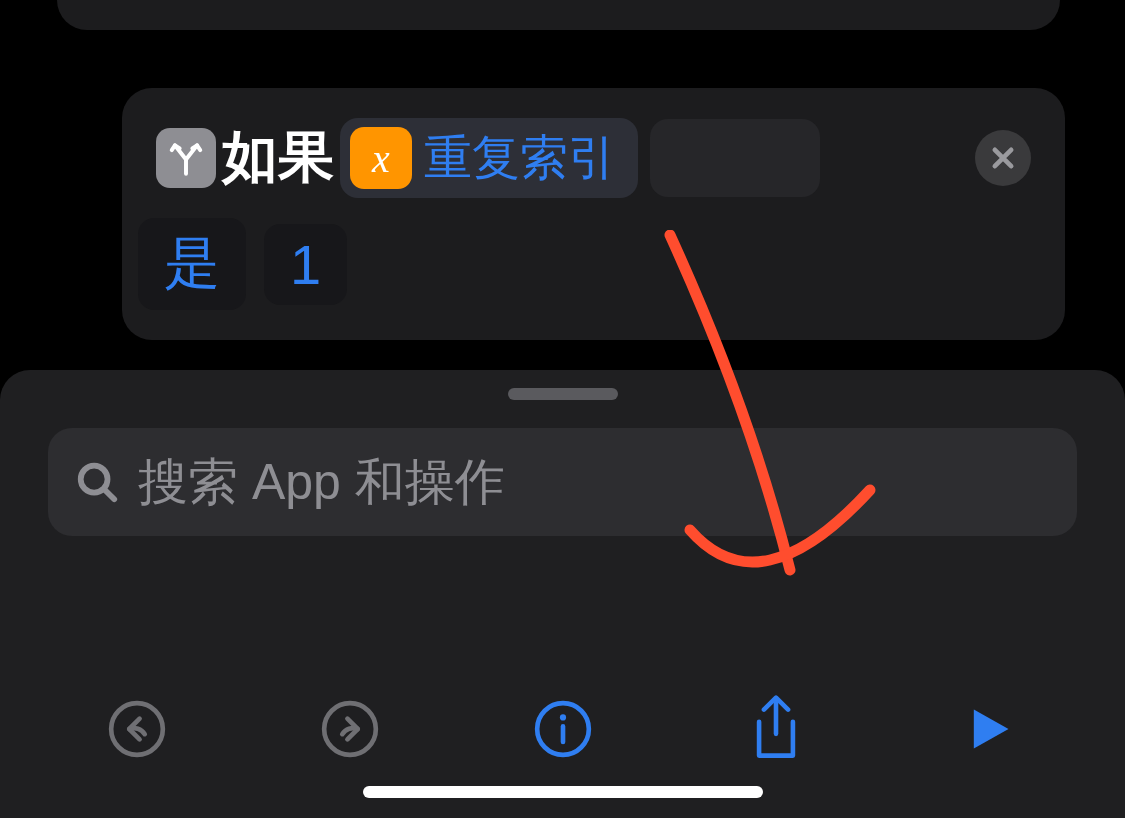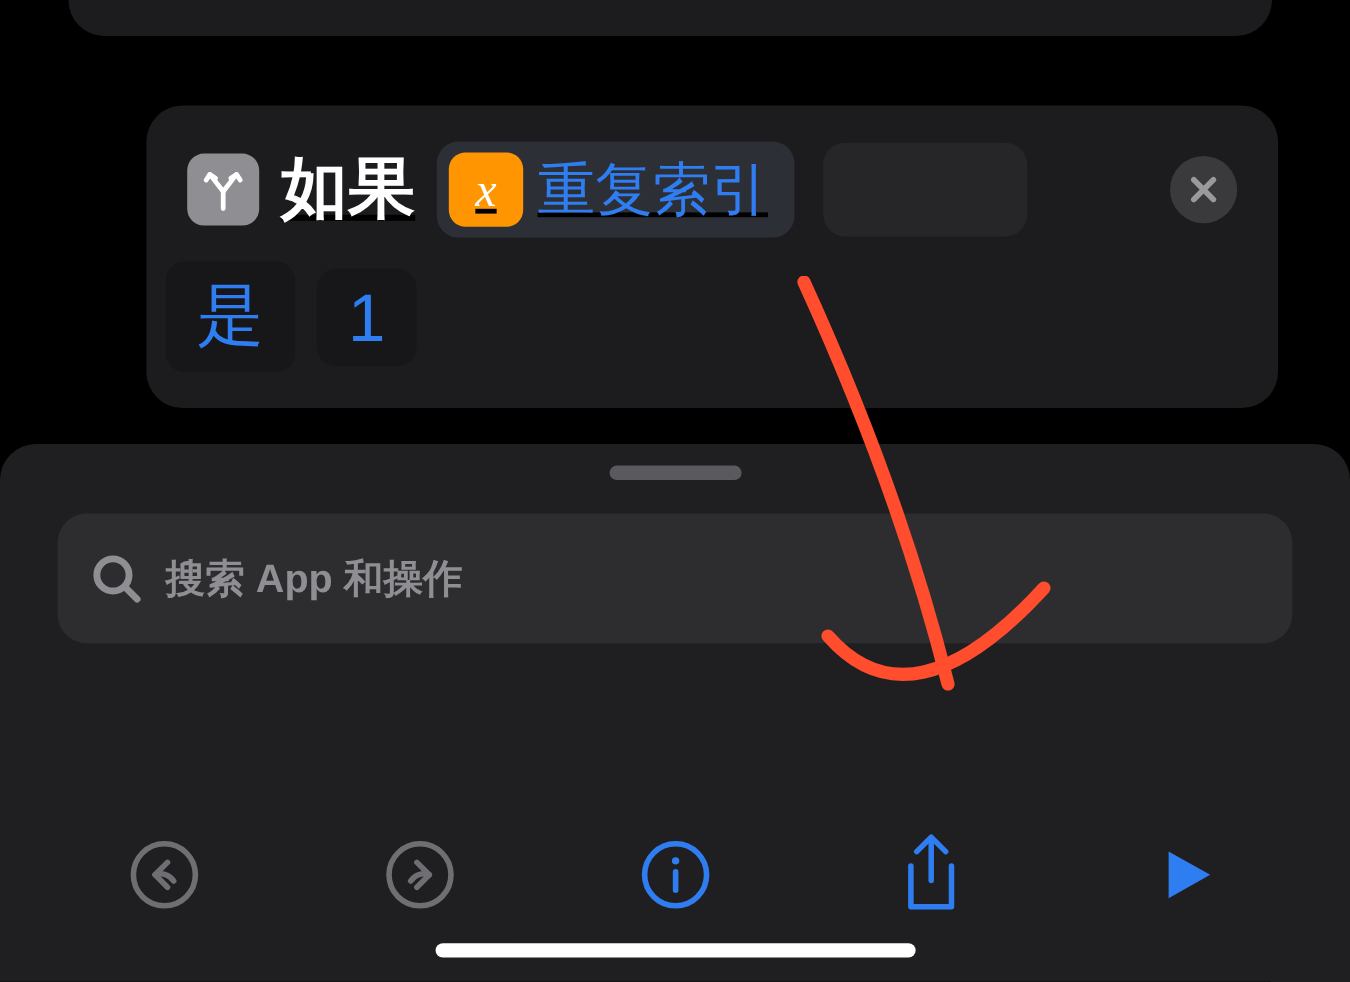--- a/index.html
+++ b/index.html
@@ -26,22 +26,21 @@
       top: 88px;
       width: 943px;
       height: 252px;
       background: #1c1c1e;
       border-radius: 30px;
       padding: 30px 34px;
     }
     .row1 {
       display: flex;
       align-items: center;
-      gap: 18px;
-      text-decoration: underline;
+      gap: 6px;
     }
     .branch-icon {
       width: 60px;
       height: 60px;
       background: #8e8e93;
       border-radius: 14px;
       display: flex;
       align-items: center;
       justify-content: center;
       flex-shrink: 0;
@@ -133,22 +132,22 @@
       height: 108px;
       background: #2d2d30;
       border-radius: 24px;
       display: flex;
       align-items: center;
       padding: 0 26px;
       gap: 18px;
     }
     .search-placeholder {
       color: #8e8e93;
-      font-size: 33px;
-      font-weight: 700;
+      font-size: 50px;
+      font-weight: 400;
     }
     .toolbar {
       position: absolute;
       left: 0;
       bottom: 56px;
       width: 1125px;
       display: flex;
       justify-content: space-around;
       align-items: center;
       padding: 0 30px;

